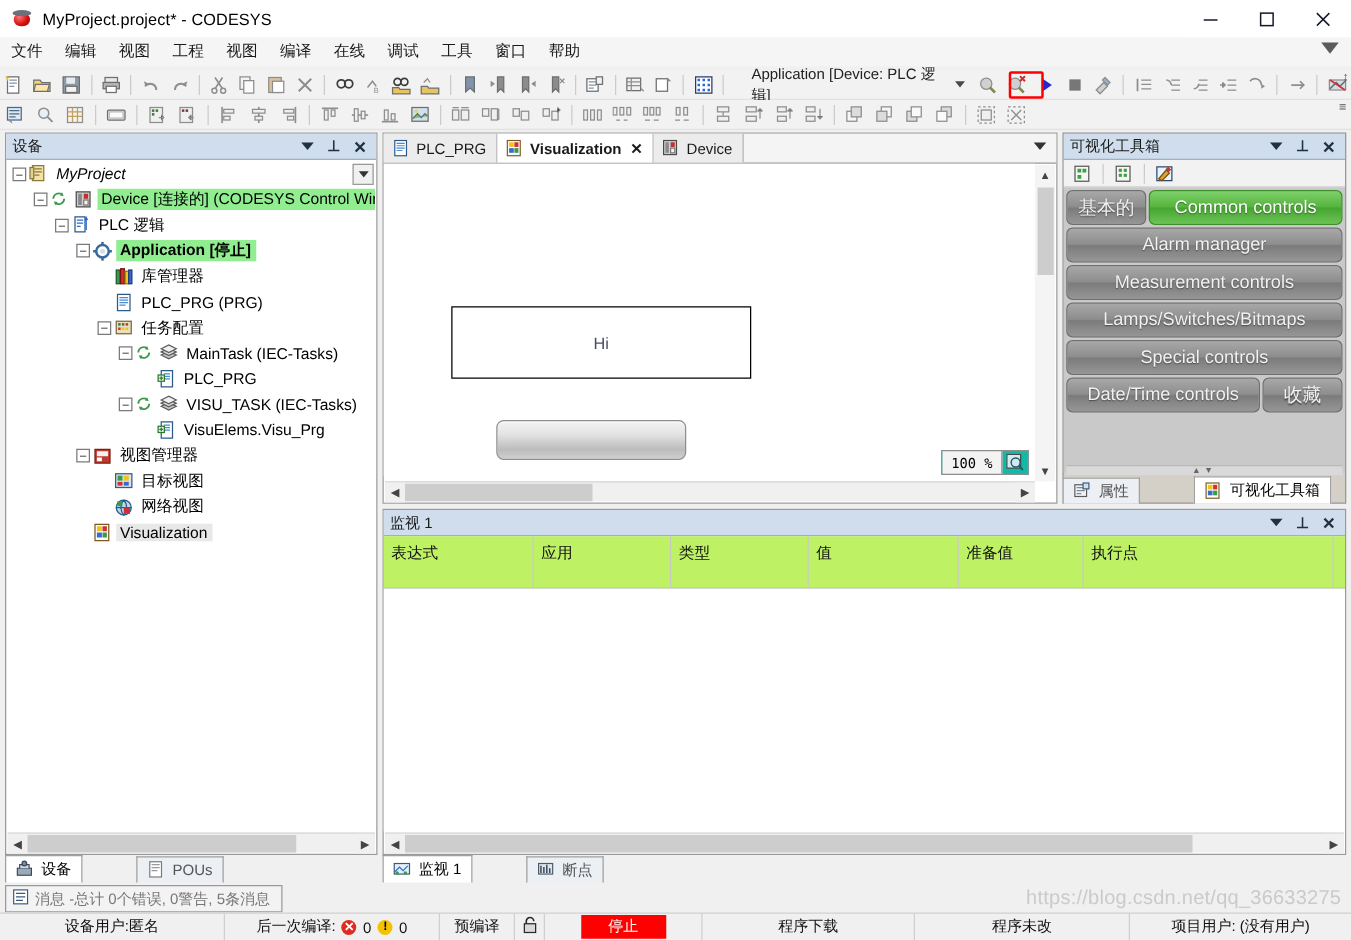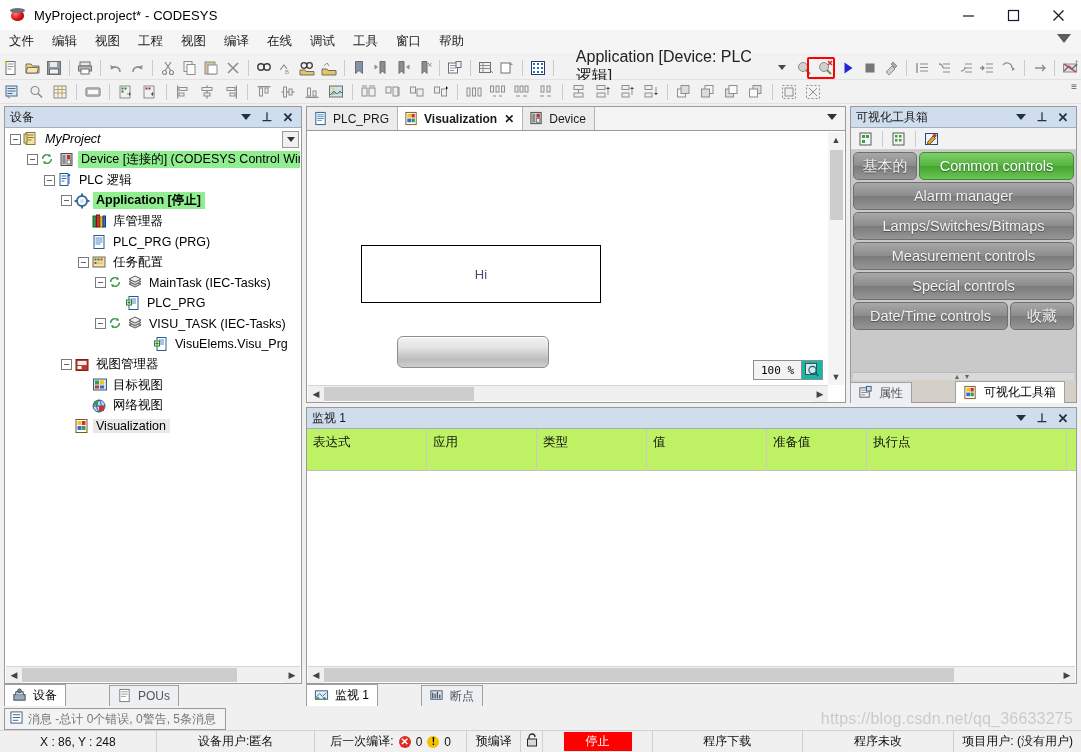--- a/index.html
+++ b/index.html
@@ -69,21 +69,21 @@
     width: 22px; height: 22px; margin: 0 1px;
     display: flex; align-items: center; justify-content: center;
     position: relative;
   }
   .tb-sep { width: 1px; height: 16px; background: #cbcbcb; margin: 0 4px; }
   .tb-icon { width: 16px; height: 16px; display: block; }
 
   
   .app-combo {
     display: flex; align-items: center; height: 20px; margin-left: 16px;
-    font-size: 16px; color: #222; padding: 0 2px;
+    font-size: 12px; color: #222; padding: 0 2px;
   }
   .app-combo .caret {
     width: 0; height: 0; margin-left: 10px; margin-right: 6px;
     border-left: 4px solid transparent; border-right: 4px solid transparent;
     border-top: 5px solid #4a4a4a;
   }
   .run-highlight {
     position: absolute; left: 807px; top: 57px; width: 28px; height: 22px;
     border: 2px solid #ff0000; border-radius: 2px; pointer-events: none;
     z-index: 30;
@@ -946,40 +946,40 @@
               <path d="M11 2l1.5 3.5L9 5z" fill="#3a9a4a"></path>
               <path d="M5 14l-1.5-3.5L7 11z" fill="#3a9a4a"></path>
             </svg></span>
           <span class="ticon"><svg viewBox="0 0 16 16" width="16" height="16">
               <path d="M2 9l6-3 6 3-6 3z" fill="#c8c8c8" stroke="#5a5a5a"></path>
               <path d="M2 6.5l6-3 6 3-6 3z" fill="#dcdcdc" stroke="#5a5a5a"></path>
               <path d="M2 4l6-3 6 3-6 3z" fill="#f0f0f0" stroke="#5a5a5a"></path>
             </svg></span>
           <span class="lbl">VISU_TASK (IEC-Tasks)</span>
         </div>
-        <div class="trow" style="padding-left: 106px; margin-left: 28px;">
+        <div class="trow" style="padding-left: 106px;">
           <span class="exp-spacer"></span>
           <span class="ticon"><svg viewBox="0 0 16 16" width="16" height="16">
               <rect x="4" y="1.5" width="9" height="13" fill="#fff" stroke="#2a5a8a"></rect>
               <path d="M6 4h5M6 6h5M6 8h5" stroke="#4a8ad0"></path>
               <rect x="1.5" y="5" width="5" height="5" fill="#e8f3e8" stroke="#2a7a2a"></rect>
               <path d="M4 6v3M2.5 7.5h3" stroke="#2a7a2a"></path>
             </svg></span>
           <span class="lbl">VisuElems.Visu_Prg</span>
         </div>
         <div class="trow" style="padding-left: 55px;">
           <span class="exp">–</span>
           <span class="ticon"><svg viewBox="0 0 16 16" width="16" height="16">
               <rect x="2" y="2.5" width="12" height="11" fill="#c0392b" stroke="#7a2018"></rect>
               <rect x="3.5" y="4" width="9" height="4" fill="#f2f2f2"></rect>
               <rect x="3.5" y="9" width="4" height="3" fill="#ffffff"></rect>
             </svg></span>
           <span class="lbl">视图管理器</span>
         </div>
-        <div class="trow" style="padding-left: 72px; text-align: center;">
+        <div class="trow" style="padding-left: 72px;">
           <span class="exp-spacer"></span>
           <span class="ticon"><svg viewBox="0 0 16 16" width="16" height="16">
               <rect x="1.5" y="2" width="13" height="11" fill="#d8e4ef" stroke="#3a5a7a"></rect>
               <rect x="3" y="3.5" width="4" height="4" fill="#3a9a4a"></rect>
               <rect x="8" y="3.5" width="4" height="4" fill="#f0c419"></rect>
               <rect x="3" y="8.5" width="4" height="3" fill="#d03030"></rect>
               <rect x="8" y="8.5" width="4" height="3" fill="#3a6ad0"></rect>
             </svg></span>
           <span class="lbl">目标视图</span>
         </div>
@@ -1138,24 +1138,24 @@
     </div>
     <div class="tbx-body" id="toolbox-cats">
         <div class="tbx-row">
           <div class="tbx-cat cn narrow">基本的</div>
           <div class="tbx-cat active">Common controls</div>
         </div>
         <div class="tbx-row">
           <div class="tbx-cat">Alarm manager</div>
         </div>
         <div class="tbx-row">
+          <div class="tbx-cat">Measurement controls</div>
+        </div>
+        <div class="tbx-row">
           <div class="tbx-cat">Lamps/Switches/Bitmaps</div>
-        </div>
-        <div class="tbx-row">
-          <div class="tbx-cat">Measurement controls</div>
         </div>
         <div class="tbx-row">
           <div class="tbx-cat">Special controls</div>
         </div>
         <div class="tbx-row">
           <div class="tbx-cat">Date/Time controls</div>
           <div class="tbx-cat cn narrow">收藏</div>
         </div>
       </div>
     <div class="tbx-splitter">▲▼</div>
@@ -1233,23 +1233,20 @@
           <rect x="1" y="1" width="12" height="12" fill="#fff" stroke="#3a5a7a"></rect>
           <line x1="3" y1="4" x2="11" y2="4" stroke="#3a5a7a"></line>
           <line x1="3" y1="7" x2="11" y2="7" stroke="#3a5a7a"></line>
           <line x1="3" y1="10" x2="9" y2="10" stroke="#3a5a7a"></line>
         </svg>
     </span>
     <span class="mtxt">消息 -总计 0个错误, 0警告, 5条消息</span>
   </div>
 
   <div class="statusbar">
-    <div class="sb-cell" style="width:178px;">
-      <span>X : 86, Y : 248</span>
-    </div>
     <div class="sb-cell" style="width:180px;">
       <span>设备用户:匿名</span>
     </div>
     <div class="sb-cell" style="width:172px;">
       <span>后一次编译:</span>
       <span class="err-dot">✕</span>
       <span>0</span>
       <span class="warn-dot">!</span>
       <span>0</span>
     </div>

